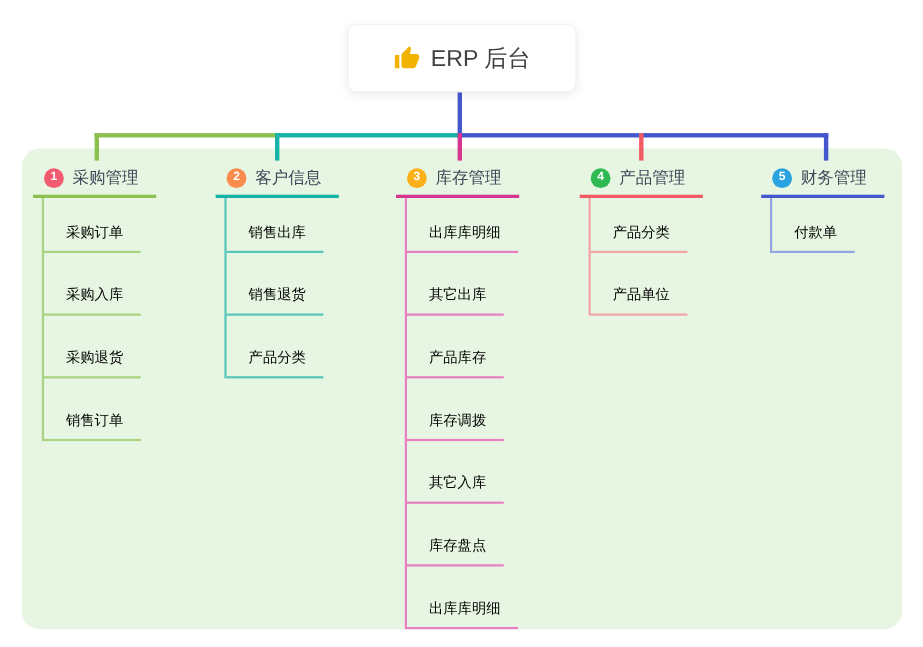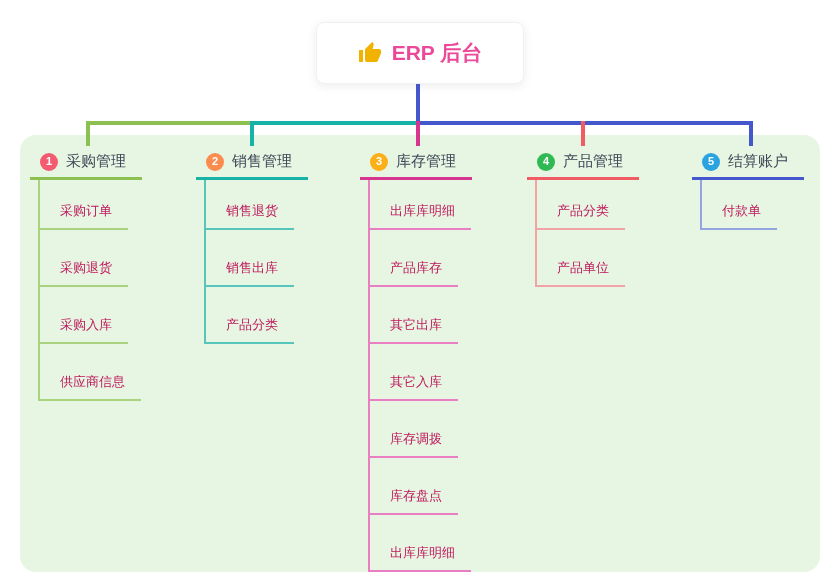--- a/index.html
+++ b/index.html
@@ -13,21 +13,21 @@
   .panel{
     position:absolute;left:20px;top:135px;width:800px;height:437px;
     background:#e7f6e2;border-radius:16px;
   }
   
   .root-card{
     position:absolute;left:316px;top:22px;width:206px;height:60px;
     background:#ffffff;border:1px solid #f1f1f1;border-radius:8px;
     box-shadow:0 2px 8px rgba(60,72,88,.10);
     display:flex;align-items:center;justify-content:center;gap:10px;
-    font-size:21px;font-weight:700;color:#ec4899;
+    font-size:21px;font-weight:400;color:#404040;
   }
   .root-card svg{display:block;}
   
   .vline,.hline{position:absolute;}
   .vline{width:4px;}
   .hline{height:4px;}
   
   .col{position:absolute;top:146px;}
   .bhead{
     display:flex;align-items:center;gap:8px;width:max-content;
@@ -38,21 +38,21 @@
     width:18px;height:18px;border-radius:50%;flex:0 0 auto;
     display:flex;align-items:center;justify-content:center;
     color:#fff;font-size:11px;font-weight:700;line-height:1;
   }
   .kids{margin-left:8px;border-left:2px solid #ccc;width:max-content;}
   .kid{
     width:max-content;height:55px;display:flex;align-items:flex-end;
     padding:0 16px 0 20px;border-bottom:2px solid #ccc;
   }
   .kid:first-child{height:48px;}
-  .kid span{padding-bottom:8px;font-size:13px;color:#be185d;white-space:nowrap;}
+  .kid span{padding-bottom:8px;font-size:13px;color:#000000;white-space:nowrap;}
   
   .b1 .bhead{border-color:#8cc152}.b1 .badge{background:#f25b70}
   .b1 .kids,.b1 .kid{border-color:#a9d37e}
   .b2 .bhead{border-color:#17b3a6}.b2 .badge{background:#fa8c4e}
   .b2 .kids,.b2 .kid{border-color:#58c5ba}
   .b3 .bhead{border-color:#d6368f}.b3 .badge{background:#fbaf18}
   .b3 .kids,.b3 .kid{border-color:#e97ec3}
   .b4 .bhead{border-color:#f15b64}.b4 .badge{background:#2fb953}
   .b4 .kids,.b4 .kid{border-color:#f2a3a6}
   .b5 .bhead{border-color:#4557cd}.b5 .badge{background:#2aa3e0}
@@ -83,69 +83,69 @@
 <div class="col b1" style="left:30px">
   <div class="bhead">
     <span class="badge">1</span>
     <span>采购管理</span>
   </div>
   <div class="kids">
     <div class="kid">
         <span>采购订单</span>
       </div>
     <div class="kid">
+        <span>采购入库</span>
+      </div>
+    <div class="kid">
         <span>采购退货</span>
       </div>
     <div class="kid">
-        <span>采购入库</span>
-      </div>
-    <div class="kid">
-        <span>供应商信息</span>
+        <span>销售订单</span>
       </div>
   </div>
 </div>
 
 <div class="col b2" style="left:196px">
   <div class="bhead">
     <span class="badge">2</span>
-    <span>销售管理</span>
+    <span>客户信息</span>
   </div>
   <div class="kids">
     <div class="kid">
-        <span>销售退货</span>
+        <span>销售出库</span>
       </div>
     <div class="kid">
-        <span>销售出库</span>
+        <span>销售退货</span>
       </div>
     <div class="kid">
         <span>产品分类</span>
       </div>
   </div>
 </div>
 
 <div class="col b3" style="left:360px">
   <div class="bhead">
     <span class="badge">3</span>
     <span>库存管理</span>
   </div>
   <div class="kids">
     <div class="kid">
         <span>出库库明细</span>
       </div>
     <div class="kid">
+        <span>其它出库</span>
+      </div>
+    <div class="kid">
         <span>产品库存</span>
       </div>
     <div class="kid">
-        <span>其它出库</span>
+        <span>库存调拨</span>
       </div>
     <div class="kid">
         <span>其它入库</span>
-      </div>
-    <div class="kid">
-        <span>库存调拨</span>
       </div>
     <div class="kid">
         <span>库存盘点</span>
       </div>
     <div class="kid">
         <span>出库库明细</span>
       </div>
   </div>
 </div>
 
@@ -160,20 +160,20 @@
       </div>
     <div class="kid">
         <span>产品单位</span>
       </div>
   </div>
 </div>
 
 <div class="col b5" style="left:692px">
   <div class="bhead">
     <span class="badge">5</span>
-    <span>结算账户</span>
+    <span>财务管理</span>
   </div>
   <div class="kids">
     <div class="kid">
         <span>付款单</span>
       </div>
   </div>
 </div>
 
 </body></html>

